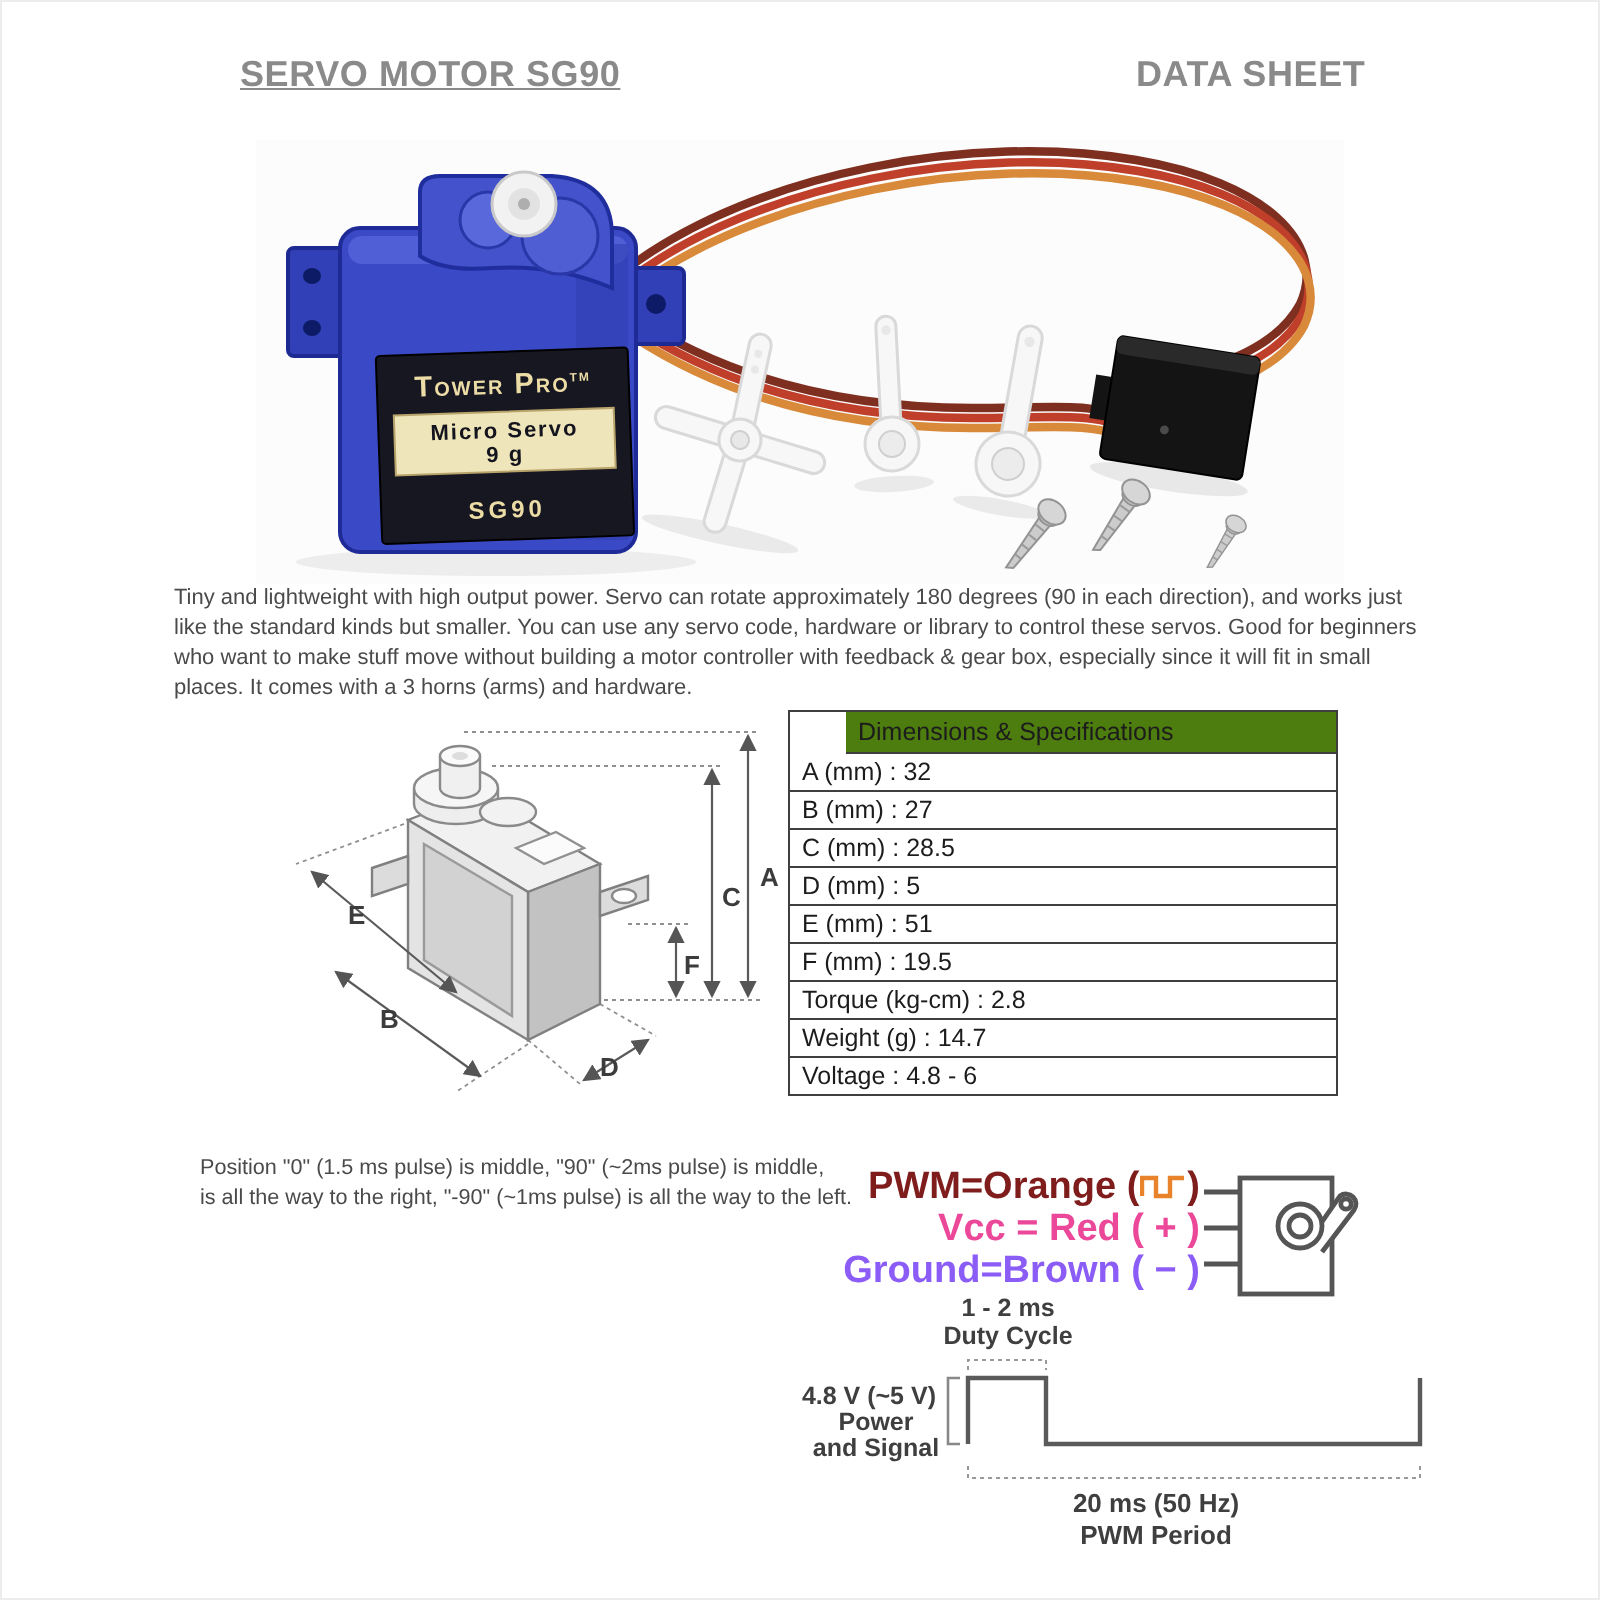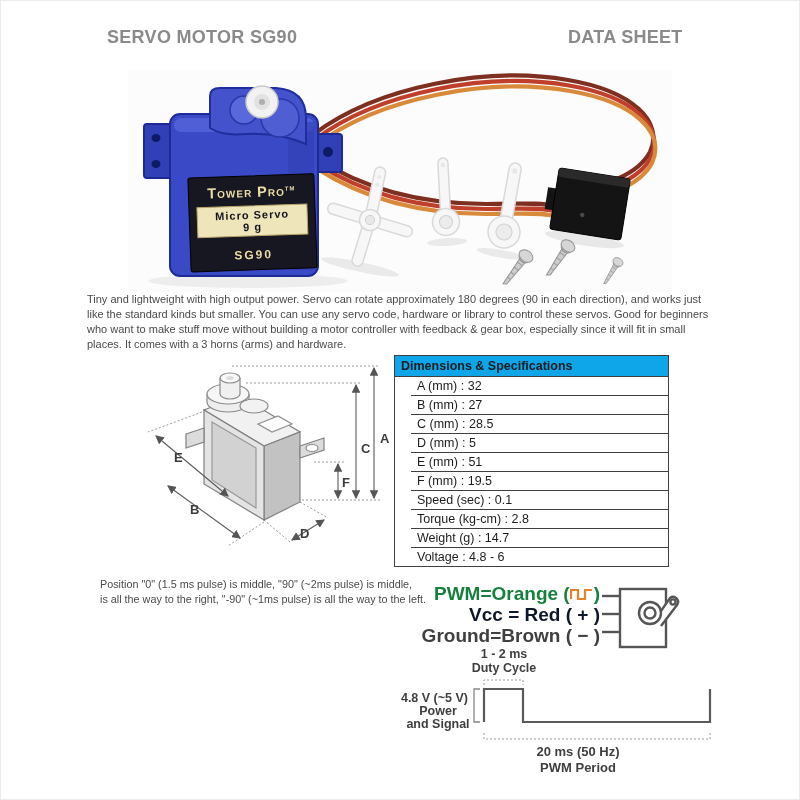--- a/index.html
+++ b/index.html
@@ -4,45 +4,45 @@
 <style>
   html,body{margin:0;padding:0;background:#fff;}
   #page{position:relative;width:800px;height:800px;background:#ffffff;overflow:hidden;
         font-family:"Liberation Sans",sans-serif;box-shadow:inset 0 0 0 1px #ececec;}
   .abs{position:absolute;}
   .hdr{font-size:18px;font-weight:bold;color:#8a8a8a;letter-spacing:.3px;}
   #desc{left:87px;top:292px;width:632px;font-size:11px;line-height:15px;color:#4a4a4a;}
   
   #spec{left:394px;top:355px;width:273px;border:1px solid #3f3f3f;background:#fff;
         font-size:12.5px;color:#1c1c1c;}
-  #spec .thead{background:#0ea5e9;font-weight:bold;padding:3px 6px;border-bottom:1px solid #3f3f3f;}
-  #spec .trow{padding:2px 6px;line-height:14px;border-bottom:1px solid #3f3f3f;margin-left:16px;}
+  #spec .thead{background:#4d7c0f;font-weight:normal;padding:3px 6px;border-bottom:1px solid #3f3f3f;margin-left:28px;}
+  #spec .trow{padding:2px 6px;line-height:14px;border-bottom:1px solid #3f3f3f;}
   #spec .trow:last-child{border-bottom:none;}
   
   #note{left:100px;top:577px;font-size:10.8px;line-height:14.5px;color:#4a4a4a;}
   
   #wiring-text{left:400px;top:583px;width:200px;text-align:right;font-size:19px;
                font-weight:bold;line-height:21px;white-space:nowrap;}
-  .wire-pwm{color:#15803d;}
-  .wire-vcc{color:#0f172a;}
-  .wire-gnd{color:#404040;}
+  .wire-pwm{color:#7f1d1d;}
+  .wire-vcc{color:#ec4899;}
+  .wire-gnd{color:#8b5cf6;}
   .pulse-glyph{display:inline-block;vertical-align:-1px;}
   
   svg text{font-family:"Liberation Sans",sans-serif;}
   .dimlbl{font-size:13px;font-weight:bold;fill:#3c3c3c;}
   .dim{stroke:#5a5a5a;stroke-width:1.1;}
   .dot{stroke:#8f8f8f;stroke-width:0.9;stroke-dasharray:2,2;}
   .pwm-t{font-size:12.5px;font-weight:bold;fill:#3f3f3f;}
 </style>
 </head>
 <body>
 
 <div id="page">
 
-  <div class="abs hdr" style="left:107px;top:27px;">SERVO MOTOR SG90</div>
+  <div class="abs hdr" style="left:120px;top:27px;text-decoration:underline;">SERVO MOTOR SG90</div>
   <div class="abs hdr" style="left:568px;top:27px;">DATA SHEET</div>
 
   <svg class="abs" style="left:128px;top:70px;" width="544" height="222" viewBox="0 0 544 222">
     <rect x="0" y="0" width="544" height="222" fill="#fcfcfc"></rect>
     <ellipse cx="120" cy="211" rx="100" ry="7" fill="rgba(0,0,0,0.06)"></ellipse>
 
     <g fill="none" stroke-width="4.2">
       <path d="M186,64 C250,16 360,-4 440,10 C505,21 536,52 522,82 C508,108 468,118 434,122" stroke="#7e2f1f"></path>
       <path d="M186,64 C250,16 360,-4 440,10 C505,21 536,52 522,82 C508,108 468,118 434,122" stroke="#bf3f2b" transform="translate(1,5.5)"></path>
       <path d="M186,64 C250,16 360,-4 440,10 C505,21 536,52 522,82 C508,108 468,118 434,122" stroke="#d8893a" transform="translate(2,11)"></path>
@@ -201,21 +201,20 @@
   </svg>
 
   <div id="spec" class="abs">
     <div class="thead">Dimensions &amp; Specifications</div>
     <div class="trow">A (mm) : 32</div>
     <div class="trow">B (mm) : 27</div>
     <div class="trow">C (mm) : 28.5</div>
     <div class="trow">D (mm) : 5</div>
     <div class="trow">E (mm) : 51</div>
     <div class="trow">F (mm) : 19.5</div>
-    <div class="trow">Speed (sec) : 0.1</div>
     <div class="trow">Torque (kg-cm) : 2.8</div>
     <div class="trow">Weight (g) : 14.7</div>
     <div class="trow">Voltage : 4.8 - 6</div>
   </div>
 
   <div id="note" class="abs">
     <div>Position "0" (1.5 ms pulse) is middle, "90" (~2ms pulse) is middle,</div>
     <div>is all the way to the right, "-90" (~1ms pulse) is all the way to the left.</div>
   </div>
 

